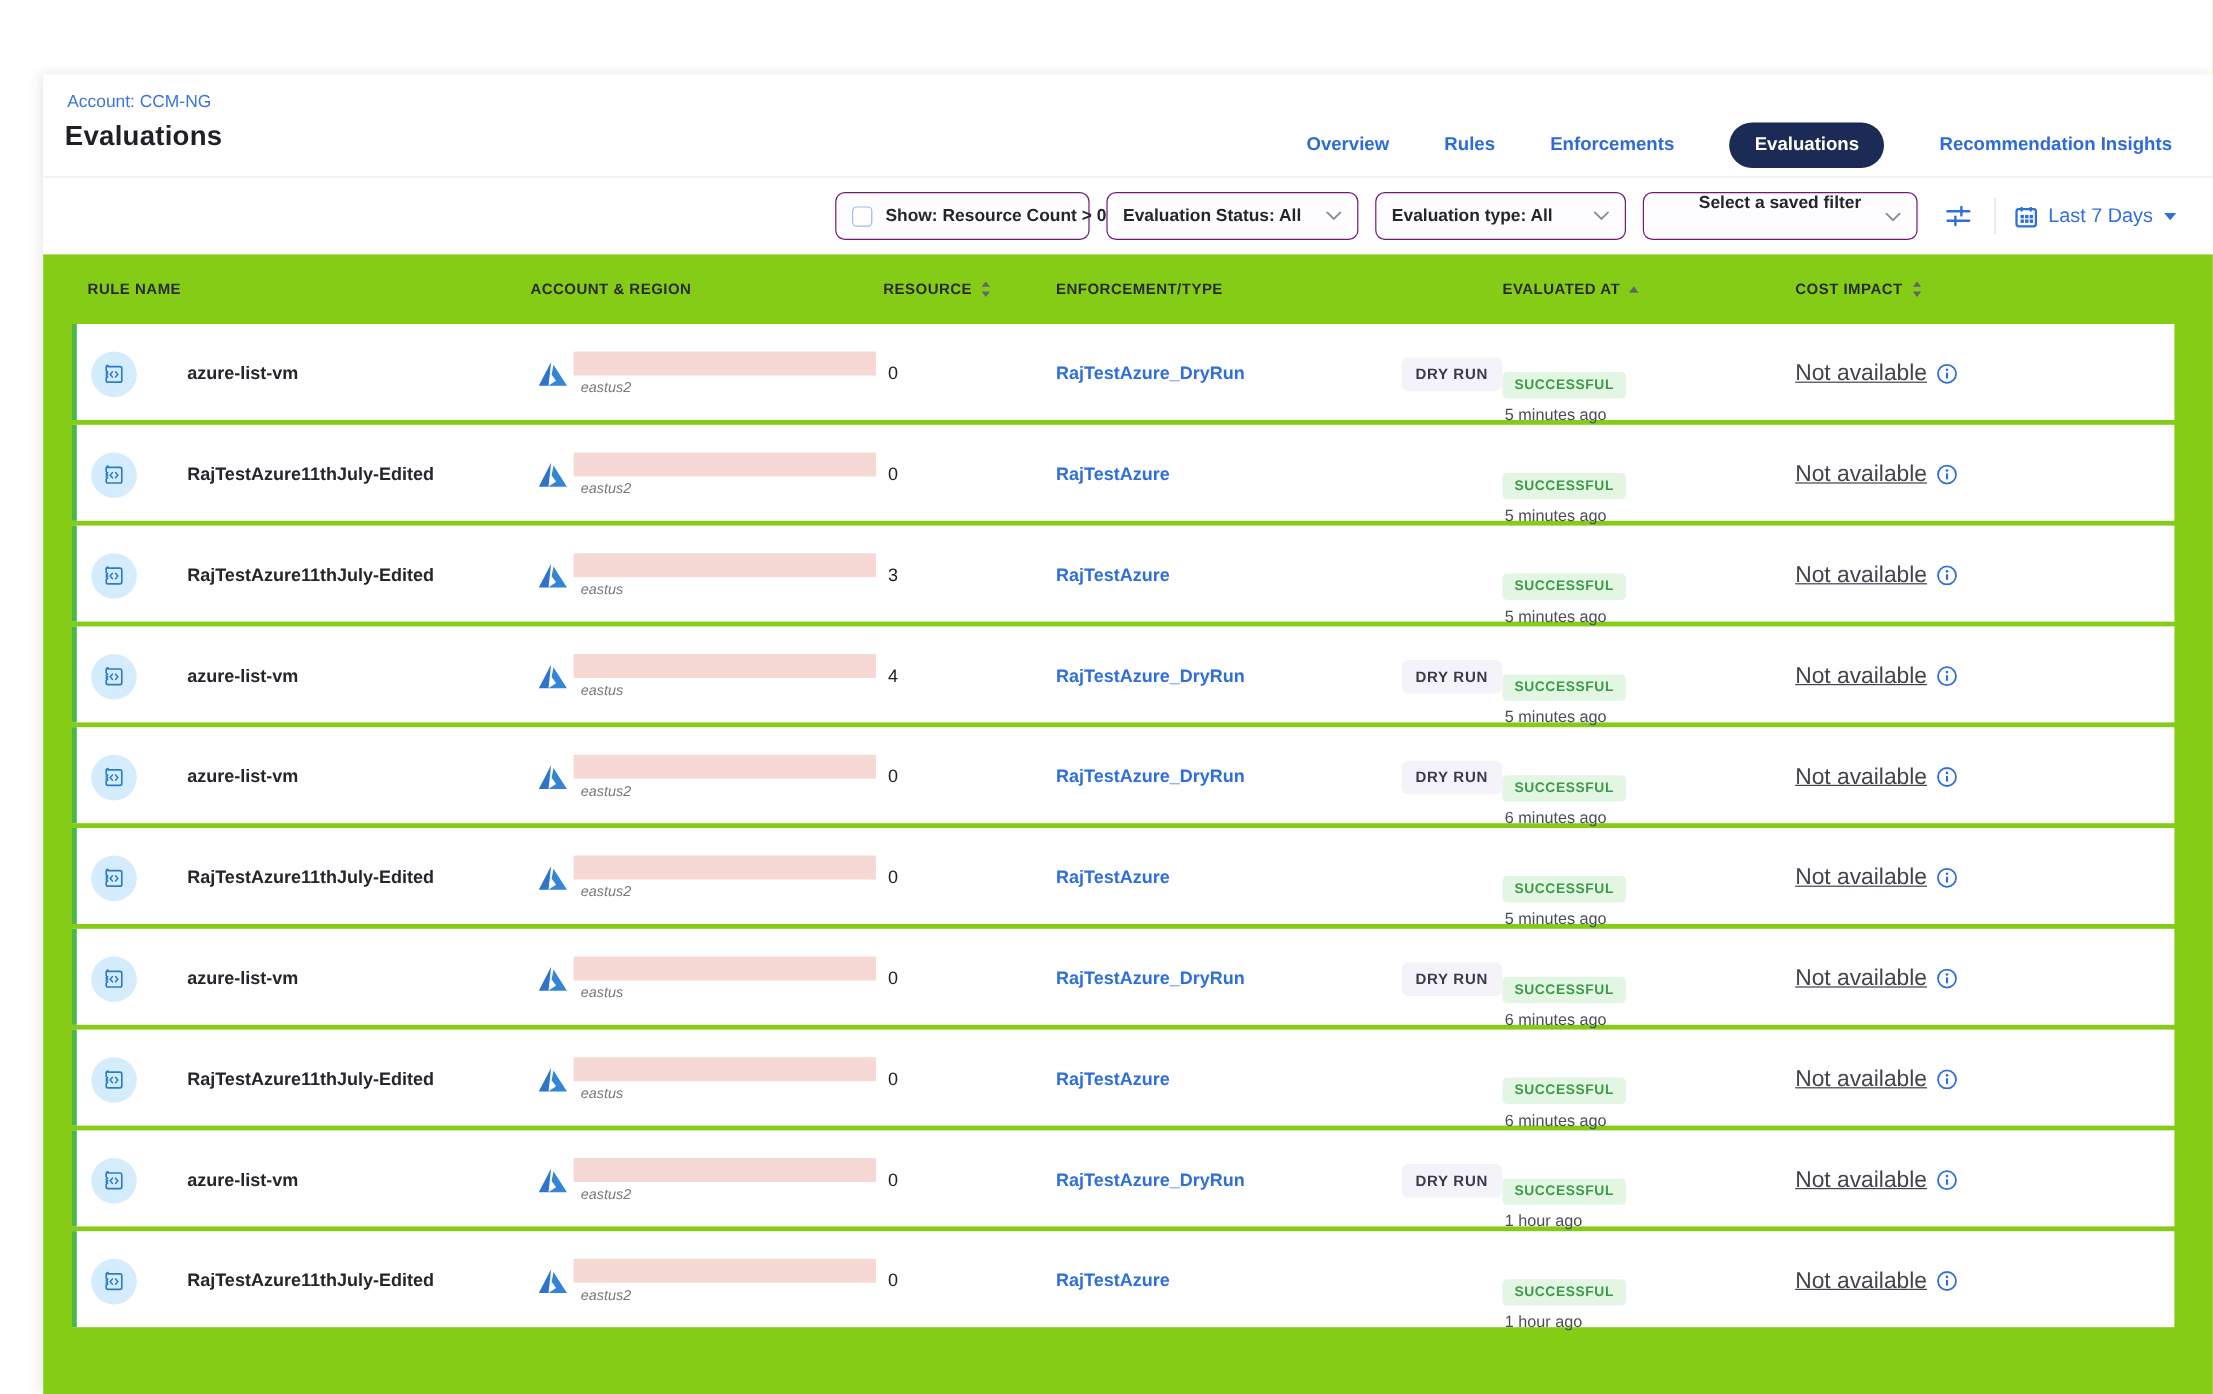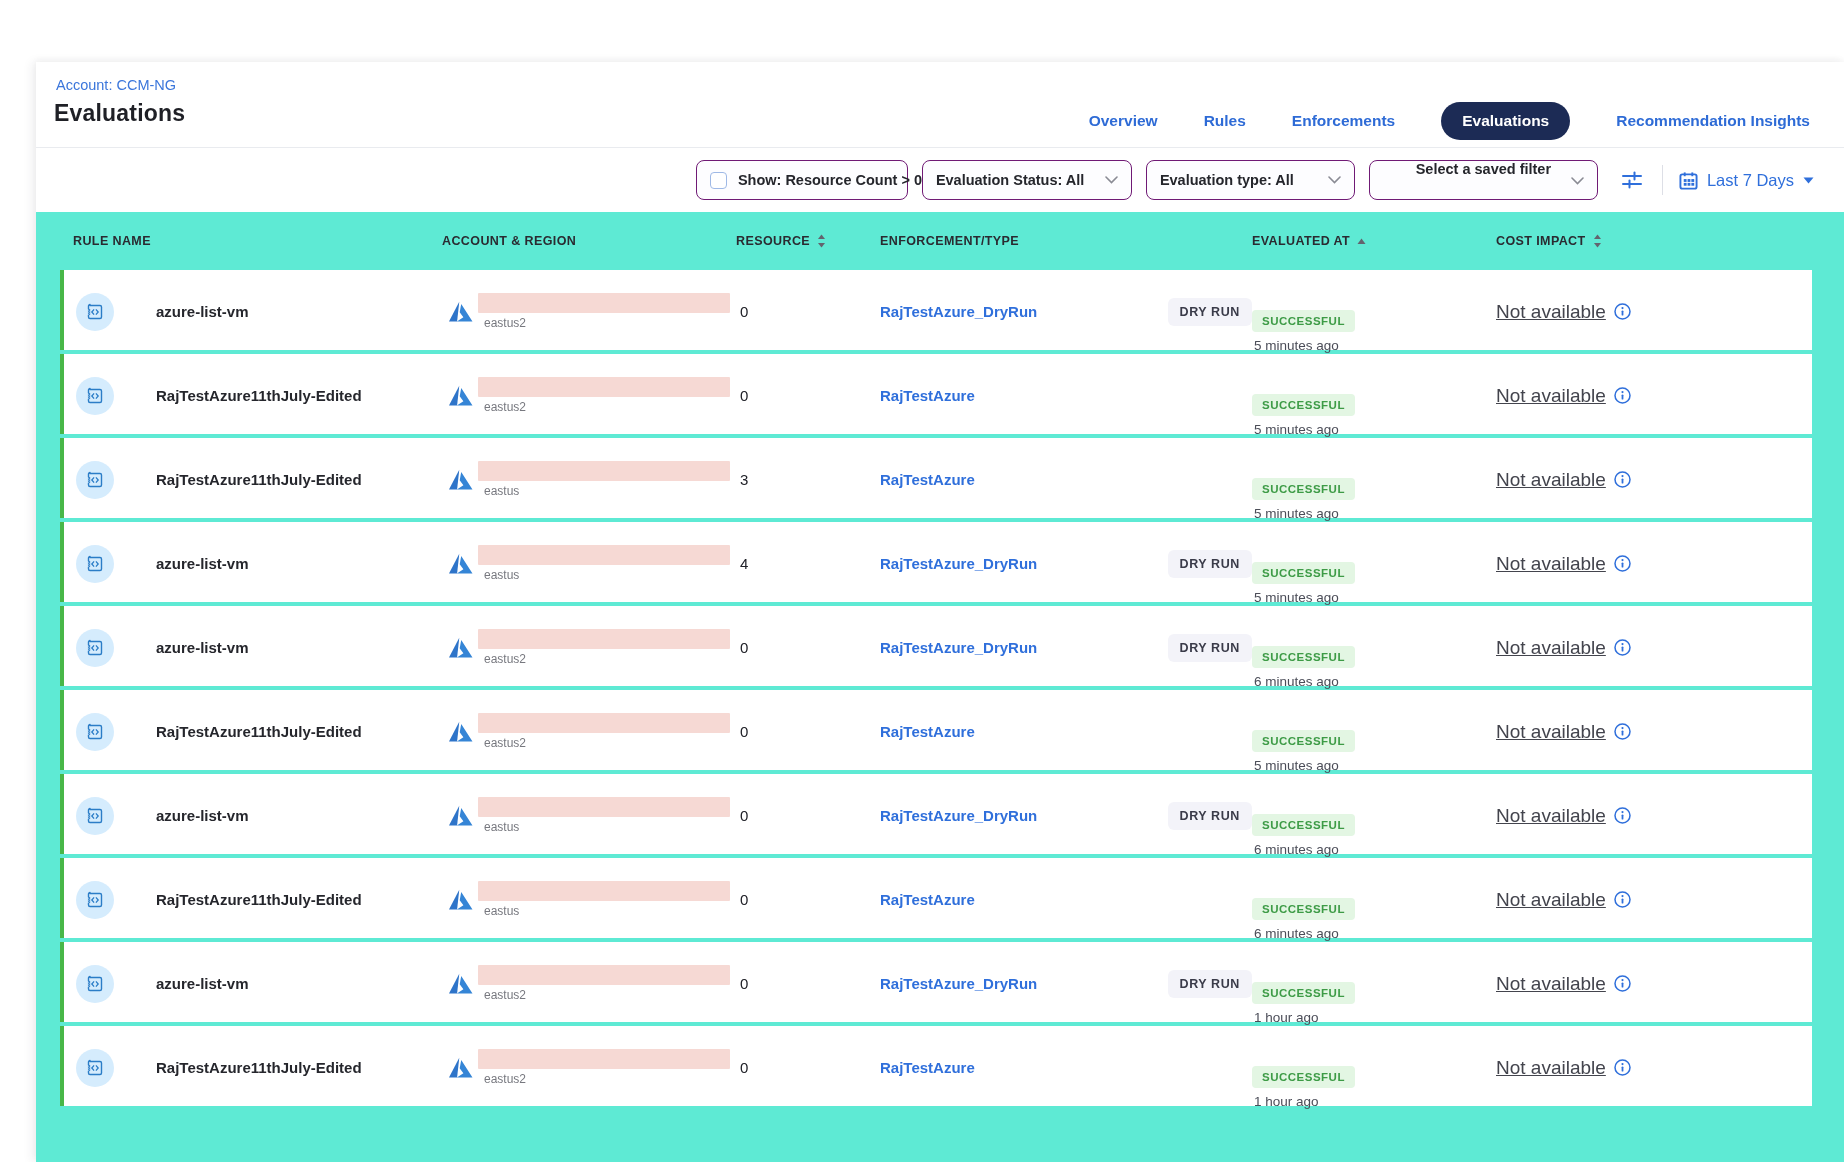--- a/index.html
+++ b/index.html
@@ -54,21 +54,21 @@
   .icon-btn { background:none; border:none; margin-left:22px; cursor:pointer; display:flex; align-items:center; }
   .vdivider { width:1px; height:30px; background:#dddfe6; margin:0 16px 0 18px; }
   .date-btn {
     display:flex; align-items:center; gap:9px; background:none; border:none; cursor:pointer;
     color:#2f6fdb; font-family:"Liberation Sans",sans-serif;
     font-size:16.5px; font-weight:400;
   }
   
   .table-section {
     position:absolute; top:150px; left:0; right:0; bottom:0;
-    background:#5eead4; padding:0 32px 0 24px; overflow:hidden;
+    background:#84cc16; padding:0 32px 0 24px; overflow:hidden;
   }
   .thead {
     display:grid; grid-template-columns:382px 294px 144px 372px 244px 1fr;
     height:58px; align-items:center;
     font-size:12.5px; font-weight:700; color:#2a2b31; letter-spacing:.4px;
   }
   .thead .th { display:flex; align-items:center; gap:7px; }
   .thead .th:first-child { padding-left:13px; }
   .row {
     background:#ffffff; border-left:4px solid #48b748; height:80px; margin-bottom:4px;
@@ -77,21 +77,21 @@
   }
   .cell-rule { display:flex; align-items:center; padding-left:12px; gap:14px; }
   .rule-avatar {
     width:38px; height:38px; border-radius:50%; background:#d5ecfd;
     display:flex; align-items:center; justify-content:center; flex:none;
   }
   .rule-name { font-size:15px; font-weight:700; color:#25262c;margin-left:28px; }
   .cell-account { display:flex; align-items:center; gap:4px; padding-left:6px; }
   .redact-wrap { display:flex; flex-direction:column; }
   .redact-bar { width:252px; height:20px; background:#f6d9d4; border-radius:1px; }
-  .region-label { font-size:12px; color:#77787f; margin-top:3px; margin-left:6px; }
+  .region-label { font-size:12px; color:#77787f; margin-top:3px; margin-left:6px;font-style:italic; }
   .resource-count { font-size:15px; color:#202128; padding-left:4px; }
   .cell-enf { display:flex; align-items:center; gap:38px;justify-content:space-between; }
   .enforcement-link { font-size:15px; font-weight:700; color:#2f6fdb; cursor:pointer; }
   .dry-run-badge {
     background:#f3f3f9; color:#3a3b49; font-size:12.5px; font-weight:700;
     letter-spacing:.6px; padding:7px 12px; border-radius:6px; white-space:nowrap;
   }
   .cell-eval { display:flex; flex-direction:column; align-items:flex-start; gap:6px;margin-top:40px; }
   .status-badge {
     background:#e3f6e3; color:#3d9b46; font-size:11.5px; font-weight:700;

